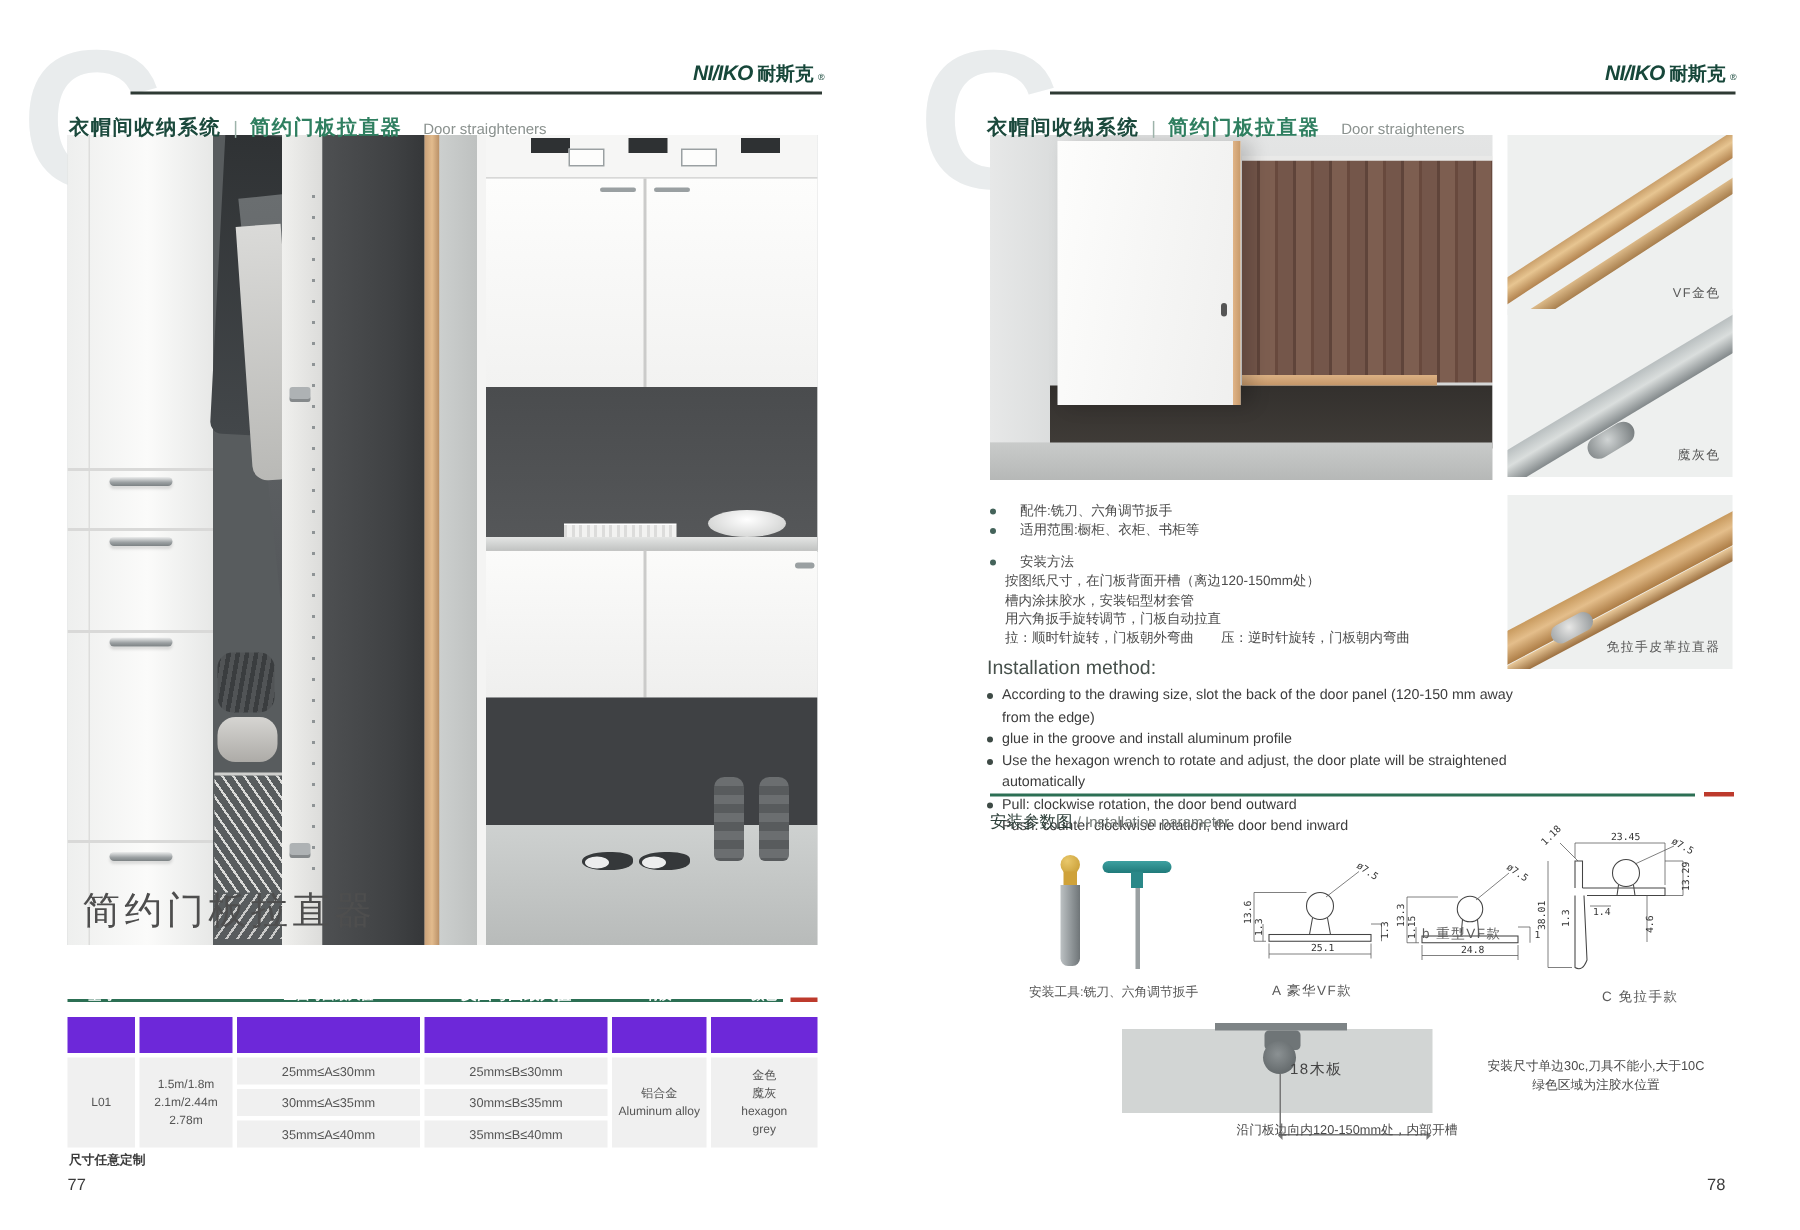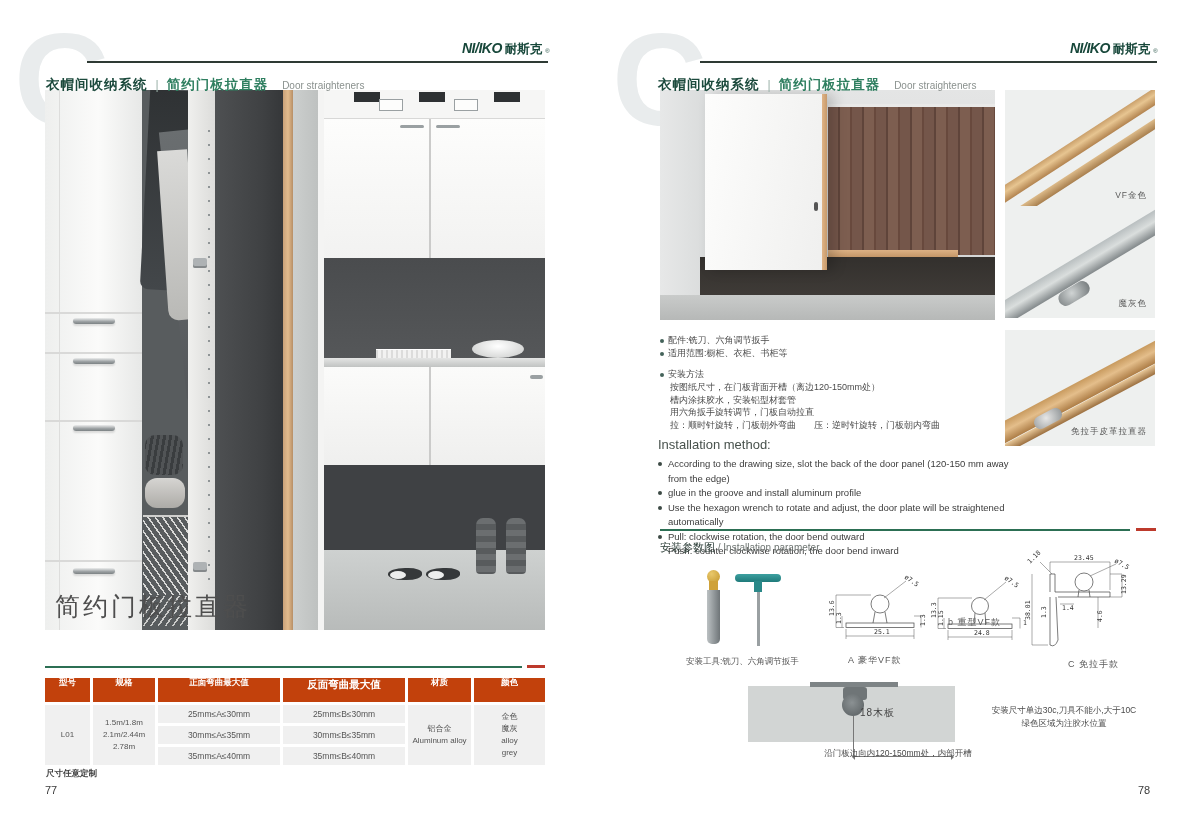--- a/index.html
+++ b/index.html
@@ -64,21 +64,21 @@
   .lp-ldark{left:0;top:375px;width:221px;height:85px;background:#3f4144;}
   .lp-floor{left:0;top:460px;width:221px;height:80px;background:linear-gradient(180deg,#ced1d0,#b8bbba);}
   .lp-shoe{top:478px;width:34px;height:12px;background:#35383a;border-radius:50% 40% 45% 45%;}
   .lp-toe{top:481px;width:16px;height:8px;background:#eceded;border-radius:50%;}
   .lp-boot{top:428px;width:20px;height:56px;border-radius:7px 7px 4px 4px;background:repeating-linear-gradient(180deg,#6b6e70 0 6px,#585b5d 6px 12px);}
   .lp-title{left:10px;top:500px;font-size:25px;color:#4e4e4e;letter-spacing:3px;font-weight:500;}
 
   
   .spec-table{position:absolute;left:45px;top:678px;width:500px;display:grid;
               grid-template-columns:45px 62px 122px 122px 63px 71px;column-gap:3px;row-gap:3px;}
-  .th{background:#c2410c;color:#fff;text-align:center;height:24px;display:flex;flex-direction:column;justify-content:flex-start;line-height:1.15;}
+  .th{background:#6d28d9;color:#fff;text-align:center;height:24px;display:flex;flex-direction:column;justify-content:center;line-height:1.15;}
   .th .cn{font-size:8.5px;font-weight:700;}
   .th .en{font-size:6.5px;margin-top:44px;}
   .th-big .cn{font-size:10.5px;}
   .th-big .en{font-size:8.5px;}
   .td{background:#f0f0f0;color:#555;font-size:8px;display:flex;flex-direction:column;align-items:center;justify-content:center;text-align:center;height:60px;line-height:1.5;}
   .td-stack{display:flex;flex-direction:column;gap:3px;height:60px;}
   .td-stack .cell{background:#f0f0f0;color:#555;font-size:8.5px;flex:1;display:flex;align-items:center;justify-content:center;}
   .tbl-note{position:absolute;left:46px;top:768px;font-size:8.5px;font-weight:700;color:#3c3c3c;}
 
   
@@ -101,21 +101,21 @@
   .p1a{left:-22px;top:44px;width:205px;height:15px;transform:rotate(-33deg);background:linear-gradient(180deg,#caa06b,#e7c591 40%,#b2834f);}
   .p1b{left:-8px;top:72px;width:185px;height:9px;border-radius:5px;transform:rotate(-33deg);background:linear-gradient(180deg,#dcba89,#a87f4e);}
   .p2a{left:-28px;top:48px;width:215px;height:22px;transform:rotate(-31deg);background:linear-gradient(180deg,#b9bfc0,#dadedd 45%,#83898b);}
   .p2b{left:52px;top:80px;width:34px;height:15px;border-radius:8px;transform:rotate(-31deg);background:radial-gradient(circle at 45% 40%,#d0d4d4,#6f7577);}
   .p3a{left:-20px;top:48px;width:205px;height:20px;transform:rotate(-28deg);background:linear-gradient(180deg,#c89a5e,#e4be8b 45%,#ad7d46);}
   .p3b{left:-14px;top:70px;width:195px;height:9px;transform:rotate(-28deg);background:linear-gradient(180deg,#e9c99a,#9c7040);}
   .p3c{left:28px;top:82px;width:30px;height:13px;border-radius:7px;transform:rotate(-28deg);background:radial-gradient(circle at 45% 40%,#e7e7e6,#8f9496);}
 
   
   .cn-block{position:absolute;left:660px;top:334px;width:350px;}
-  .cnb{display:flex;gap:4px;font-size:9px;color:#4b4b4b;line-height:13px;}
+  .cnb{display:flex;gap:16px;font-size:9px;color:#4b4b4b;line-height:13px;}
   .cnb .dot{flex:0 0 auto;width:4px;height:4px;border-radius:50%;background:#44635a;margin-top:4.5px;}
   .cn-sub{margin-left:10px;font-size:9px;color:#4b4b4b;line-height:12.5px;}
   .sp8{height:8px;}
   .en-block{position:absolute;left:658px;top:437px;width:372px;}
   .en-title{font-size:13px;color:#47514c;margin-bottom:5px;}
   .enb{display:flex;gap:6px;font-size:9.5px;color:#3c3c3c;line-height:14.5px;}
   .enb .dot{flex:0 0 auto;width:4px;height:4px;border-radius:50%;background:#3d4a45;margin-top:5px;}
   .en-sub{margin-left:10px;font-size:9.5px;color:#3c3c3c;line-height:14.5px;}
 
   .param-title{position:absolute;left:660px;top:540px;font-size:11px;white-space:nowrap;}
@@ -280,21 +280,21 @@
     <div class="cell">30mm≤B≤35mm</div>
     <div class="cell">35mm≤B≤40mm</div>
   </div>
   <div class="td">
     <span>铝合金</span>
     <span>Aluminum alloy</span>
   </div>
   <div class="td">
     <span>金色</span>
     <span>魔灰</span>
-    <span>alloy</span>
+    <span>hexagon</span>
     <span>grey</span>
   </div>
 </div>
 <div class="tbl-note">尺寸任意定制</div>
 <div class="pgnum" style="left:45px;top:784px;">77</div>
 
 <div class="c-mark" style="left:612px;top:14px;">C</div>
 
 <div class="hdr-row" style="left:658px;top:40px;">
   <span class="hdr-cat">衣帽间收纳系统</span>

